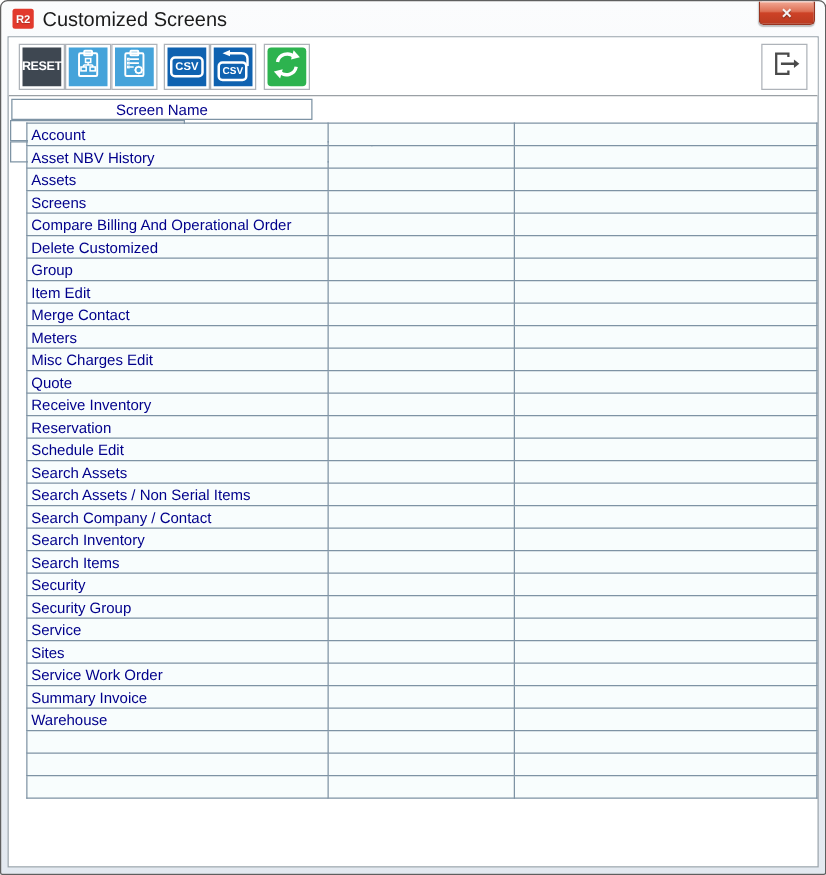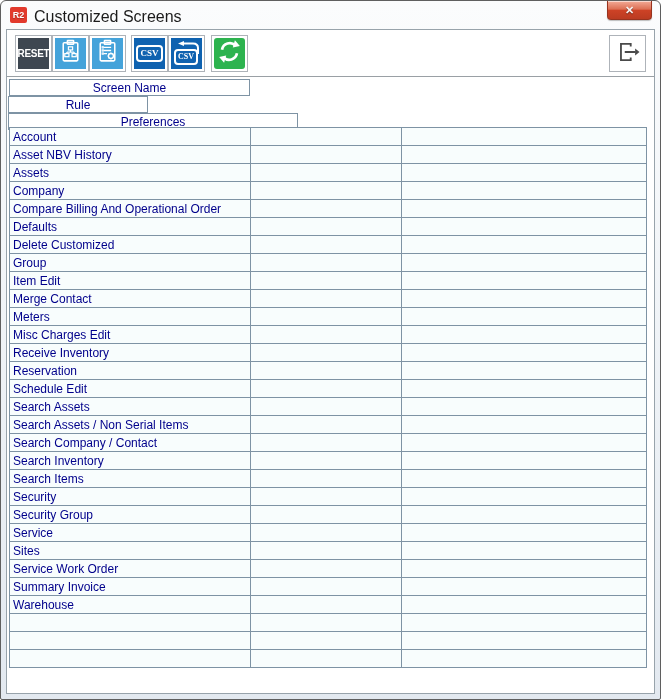--- a/index.html
+++ b/index.html
@@ -38,33 +38,33 @@
     border-bottom:1px solid #9aa0a5;}
   .tbtn{position:absolute;top:5px;width:37px;height:37px;box-sizing:border-box;
     border:1px solid var(--btn-border);background:#fff;padding:2px;cursor:pointer;}
   .tbtn .fill{width:100%;height:100%;box-sizing:border-box;display:flex;
     align-items:center;justify-content:center;position:relative;}
   .fill-reset{background:var(--slate);color:#fff;font-size:10px;font-weight:bold;letter-spacing:-.3px;}
   .fill-bluelight{background:var(--blue-light);}
   .fill-bluedark{background:var(--blue-dark);}
   .fill-green{background:var(--green);border-radius:3px;}
   .csv-chip{border:2px solid #fff;border-radius:4px;color:#fff;font-size:9px;font-weight:bold;
-    padding:2px 2px;line-height:1;font-family:Liberation Serif, serif;}
+    padding:2px 2px;line-height:1;}
   .csv-import .csv-chip{position:absolute;left:3px;bottom:4px;font-size:8px;}
   .csv-import .arrow-svg{position:absolute;top:2px;right:1px;}
   .exit-btn{right:8px;left:auto;}
   
   .grid-header{position:absolute;left:2px;top:49px;display:flex;flex-direction:column;}
   .hcell{height:17px;box-sizing:border-box;border:1px solid var(--grid);background:#fff;
     color:var(--navy);font-size:12px;display:flex;align-items:center;justify-content:center;
     cursor:default;}
   .hcell.c1{width:241px;}
   .hcell.c2{width:140px;margin-left:-1px;}
   .hcell.c3{width:290px;margin-left:-1px;}
-  .grid-body{position:absolute;left:2px;top:68px;margin-top:29px;}
+  .grid-body{position:absolute;left:14px;top:68px;}
   table.screens{border-collapse:collapse;table-layout:fixed;}
   table.screens td{height:18px;box-sizing:border-box;border:1px solid var(--grid);
     background:var(--cell-bg);color:var(--navy);font-size:12px;padding:0 2px 0 3px;
     overflow:hidden;white-space:nowrap;}
 </style>
 </head>
 <body>
 
 <div class="window">
 
@@ -184,35 +184,30 @@
     <td>Asset NBV History</td>
     <td></td>
     <td></td>
   </tr>
             <tr>
     <td>Assets</td>
     <td></td>
     <td></td>
   </tr>
             <tr>
-    <td>Company</td>
+    <td>Screens</td>
     <td></td>
     <td></td>
   </tr>
             <tr>
     <td>Compare Billing And Operational Order</td>
     <td></td>
     <td></td>
   </tr>
             <tr>
-    <td>Defaults</td>
-    <td></td>
-    <td></td>
-  </tr>
-            <tr>
     <td>Delete Customized</td>
     <td></td>
     <td></td>
   </tr>
             <tr>
     <td>Group</td>
     <td></td>
     <td></td>
   </tr>
             <tr>
@@ -225,20 +220,25 @@
     <td></td>
     <td></td>
   </tr>
             <tr>
     <td>Meters</td>
     <td></td>
     <td></td>
   </tr>
             <tr>
     <td>Misc Charges Edit</td>
+    <td></td>
+    <td></td>
+  </tr>
+            <tr>
+    <td>Quote</td>
     <td></td>
     <td></td>
   </tr>
             <tr>
     <td>Receive Inventory</td>
     <td></td>
     <td></td>
   </tr>
             <tr>
     <td>Reservation</td>

